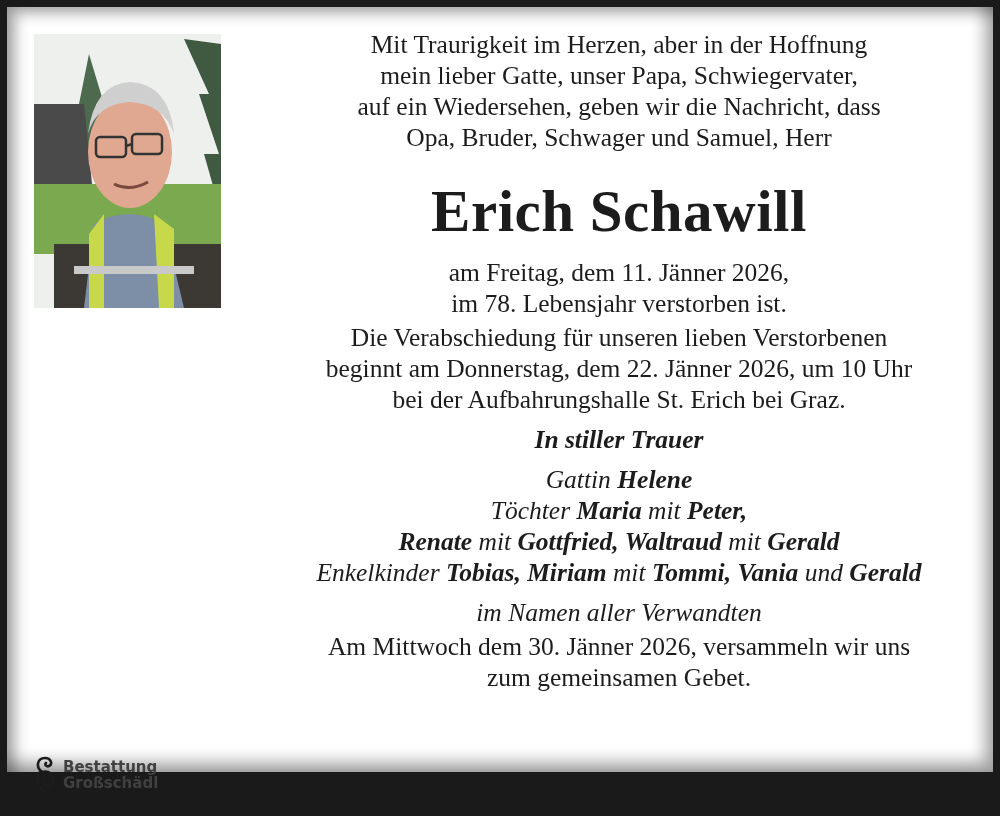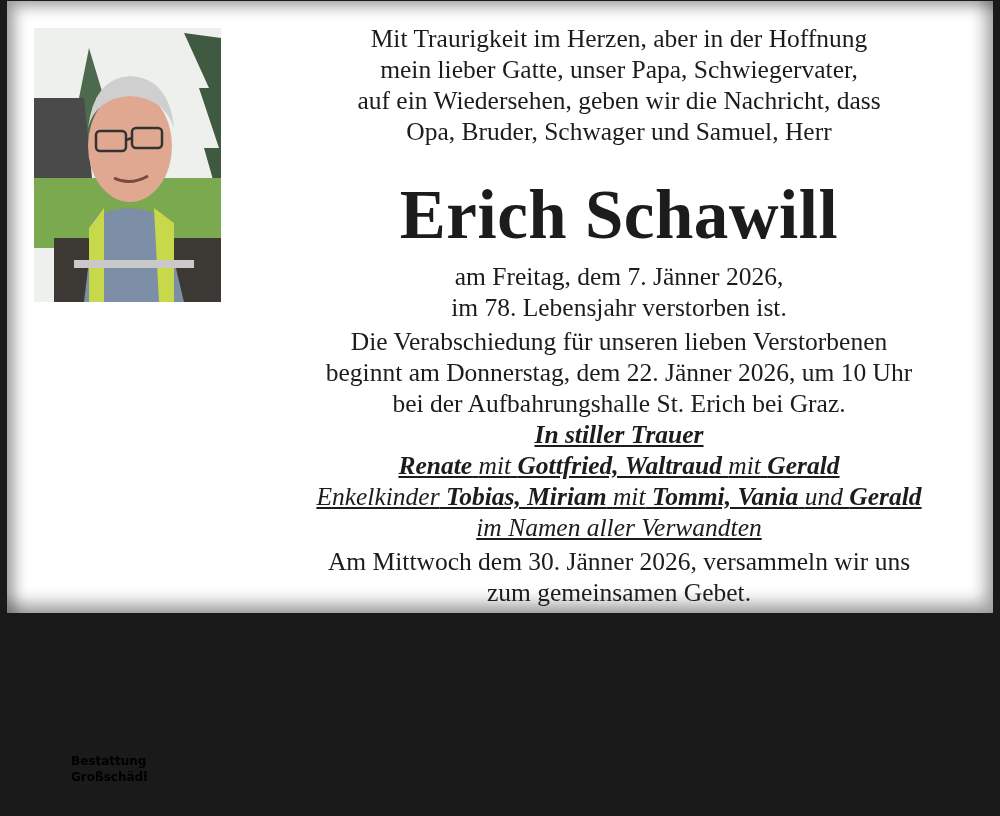--- a/index.html
+++ b/index.html
@@ -1,42 +1,42 @@
 <!DOCTYPE html>
 <html><head>
 <meta charset="utf-8">
 <style>
   html, body { margin:0; padding:0; }
   body { width:1000px; height:816px; background:#1a1a1a; overflow:hidden; position:relative; }
   .frame {
-    position:absolute; left:7px; top:1px; width:986px; height:612px;
+    position:absolute; left:7px; top:7px; width:986px; height:765px;
     background:#fff;
     box-shadow: inset 8px 6px 14px rgba(0,0,0,0.35), inset -8px -10px 16px rgba(0,0,0,0.35);
   }
   .photo {
     position:absolute; left:27px; top:27px; width:187px; height:274px;
     background:linear-gradient(180deg,#f2f3f2 0%,#eceeed 30%,#9aa49a 55%,#6d8a4a 70%,#3d3a36 100%);
     overflow:hidden;
   }
   .photo svg { position:absolute; left:0; top:0; width:100%; height:100%; }
   .text-col {
     position:absolute; left:258px; top:22px; width:708px;
     font-family:"Liberation Serif","DejaVu Serif",serif; color:#1c1c1c; text-align:center;
   }
   .p { font-size:25.5px; line-height:31px; margin:0; }
-  .name { font-size:69px; font-weight:bold; line-height:80px; margin:28px 0 6px 0; letter-spacing:0.5px; }
+  .name { font-size:59px; font-weight:bold; line-height:80px; margin:18px 0 6px 0; letter-spacing:0.5px; }
   .gap1 { margin-top:3px;font-family:Liberation Serif, serif; }
-  .gap2 { margin-top:0;text-decoration:underline; }
+  .gap2 { margin-top:9px; }
   .it { font-style:italic; }
   .b { font-weight:bold; }
   .logo {
     position:absolute; left:26px; top:748px; display:flex; align-items:center;
     font-family:"DejaVu Sans","Liberation Sans",sans-serif;
   }
-  .logo-text { font-weight:bold; font-size:12px; line-height:16px; color:#000000; margin-left:8px; }
+  .logo-text { font-weight:bold; font-size:15px; line-height:16px; color:#404040; margin-left:0; }
 </style>
 </head>
 <body>
 
 <div class="frame">
 
   <div class="photo" title="Portrait of Erich Schawill">
     <svg viewBox="0 0 187 274">
       <rect x="0" y="0" width="187" height="274" fill="#eef0ee"></rect>
       <polygon points="150,5 175,60 165,60 185,120 170,120 187,180 187,10" fill="#3f5a40"></polygon>
@@ -58,32 +58,42 @@
   </div>
 
   <div class="text-col">
     <p class="p">Mit Traurigkeit im Herzen, aber in der Hoffnung</p>
     <p class="p">mein lieber Gatte, unser Papa, Schwiegervater,</p>
     <p class="p">auf ein Wiedersehen, geben wir die Nachricht, dass</p>
     <p class="p">Opa, Bruder, Schwager und Samuel, Herr</p>
 
     <h1 class="name">Erich Schawill</h1>
 
-    <p class="p">am Freitag, dem 7. Jänner 2026,</p>
+    <p class="p">am Freitag, dem 11. Jänner 2026,</p>
     <p class="p">im 78. Lebensjahr verstorben ist.</p>
 
     <div class="gap1">
       <p class="p">Die Verabschiedung für unseren lieben Verstorbenen</p>
       <p class="p">beginnt am Donnerstag, dem 22. Jänner 2026, um 10 Uhr</p>
       <p class="p">bei der Aufbahrungshalle St. Erich bei Graz.</p>
     </div>
 
     <p class="p it b gap2">In stiller Trauer</p>
 
     <div class="gap2">
+      <p class="p it">
+        <span>Gattin</span>
+        <span class="b">Helene</span>
+      </p>
+      <p class="p it">
+        <span>Töchter</span>
+        <span class="b">Maria</span>
+        <span>mit</span>
+        <span class="b">Peter,</span>
+      </p>
       <p class="p it">
         <span class="b">Renate</span>
         <span>mit</span>
         <span class="b">Gottfried, Waltraud</span>
         <span>mit</span>
         <span class="b">Gerald</span>
       </p>
       <p class="p it">
         <span>Enkelkinder</span>
         <span class="b">Tobias, Miriam</span>

